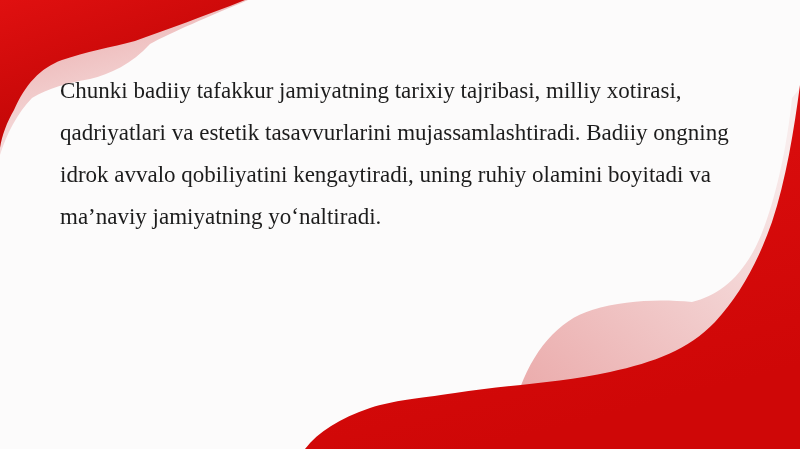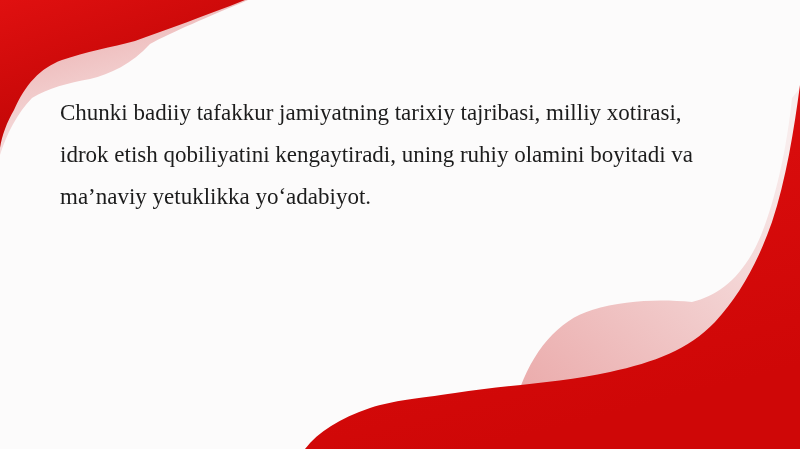--- a/index.html
+++ b/index.html
@@ -18,21 +18,21 @@
     position: absolute;
     top: 0;
     left: 0;
     width: 800px;
     height: 449px;
     display: block;
   }
   .text-block {
     position: absolute;
     left: 60px;
-    top: 92px;
+    top: 70px;
     width: 700px;
     color: var(--text, #1c1c1c);
     font-size: 23px;
     line-height: 42px;
   }
   .text-line {
     white-space: nowrap;
   }
 </style>
 </head>
@@ -84,17 +84,18 @@
              C 758 262, 740 295, 715 322
              C 688 350, 655 362, 610 372
              C 560 383, 505 385, 455 393
              C 415 399, 395 400, 370 408
              C 340 418, 318 432, 305 449
              L 800 449 Z"></path>
   </svg>
 
   <div class="text-block">
     <div class="text-line">Chunki badiiy tafakkur jamiyatning tarixiy tajribasi, milliy xotirasi,</div>
-    <div class="text-line">idrok etish qobiliyatini kengaytiradi, uning ruhiy olamini boyitadi va</div>
-    <div class="text-line">ma’naviy yetuklikka yo‘adabiyot.</div>
+    <div class="text-line">qadriyatlari va estetik tasavvurlarini mujassamlashtiradi. Badiiy ongning</div>
+    <div class="text-line">idrok avvalo qobiliyatini kengaytiradi, uning ruhiy olamini boyitadi va</div>
+    <div class="text-line">ma’naviy jamiyatning yo‘naltiradi.</div>
   </div>
 
 </div>
 
 </body></html>

